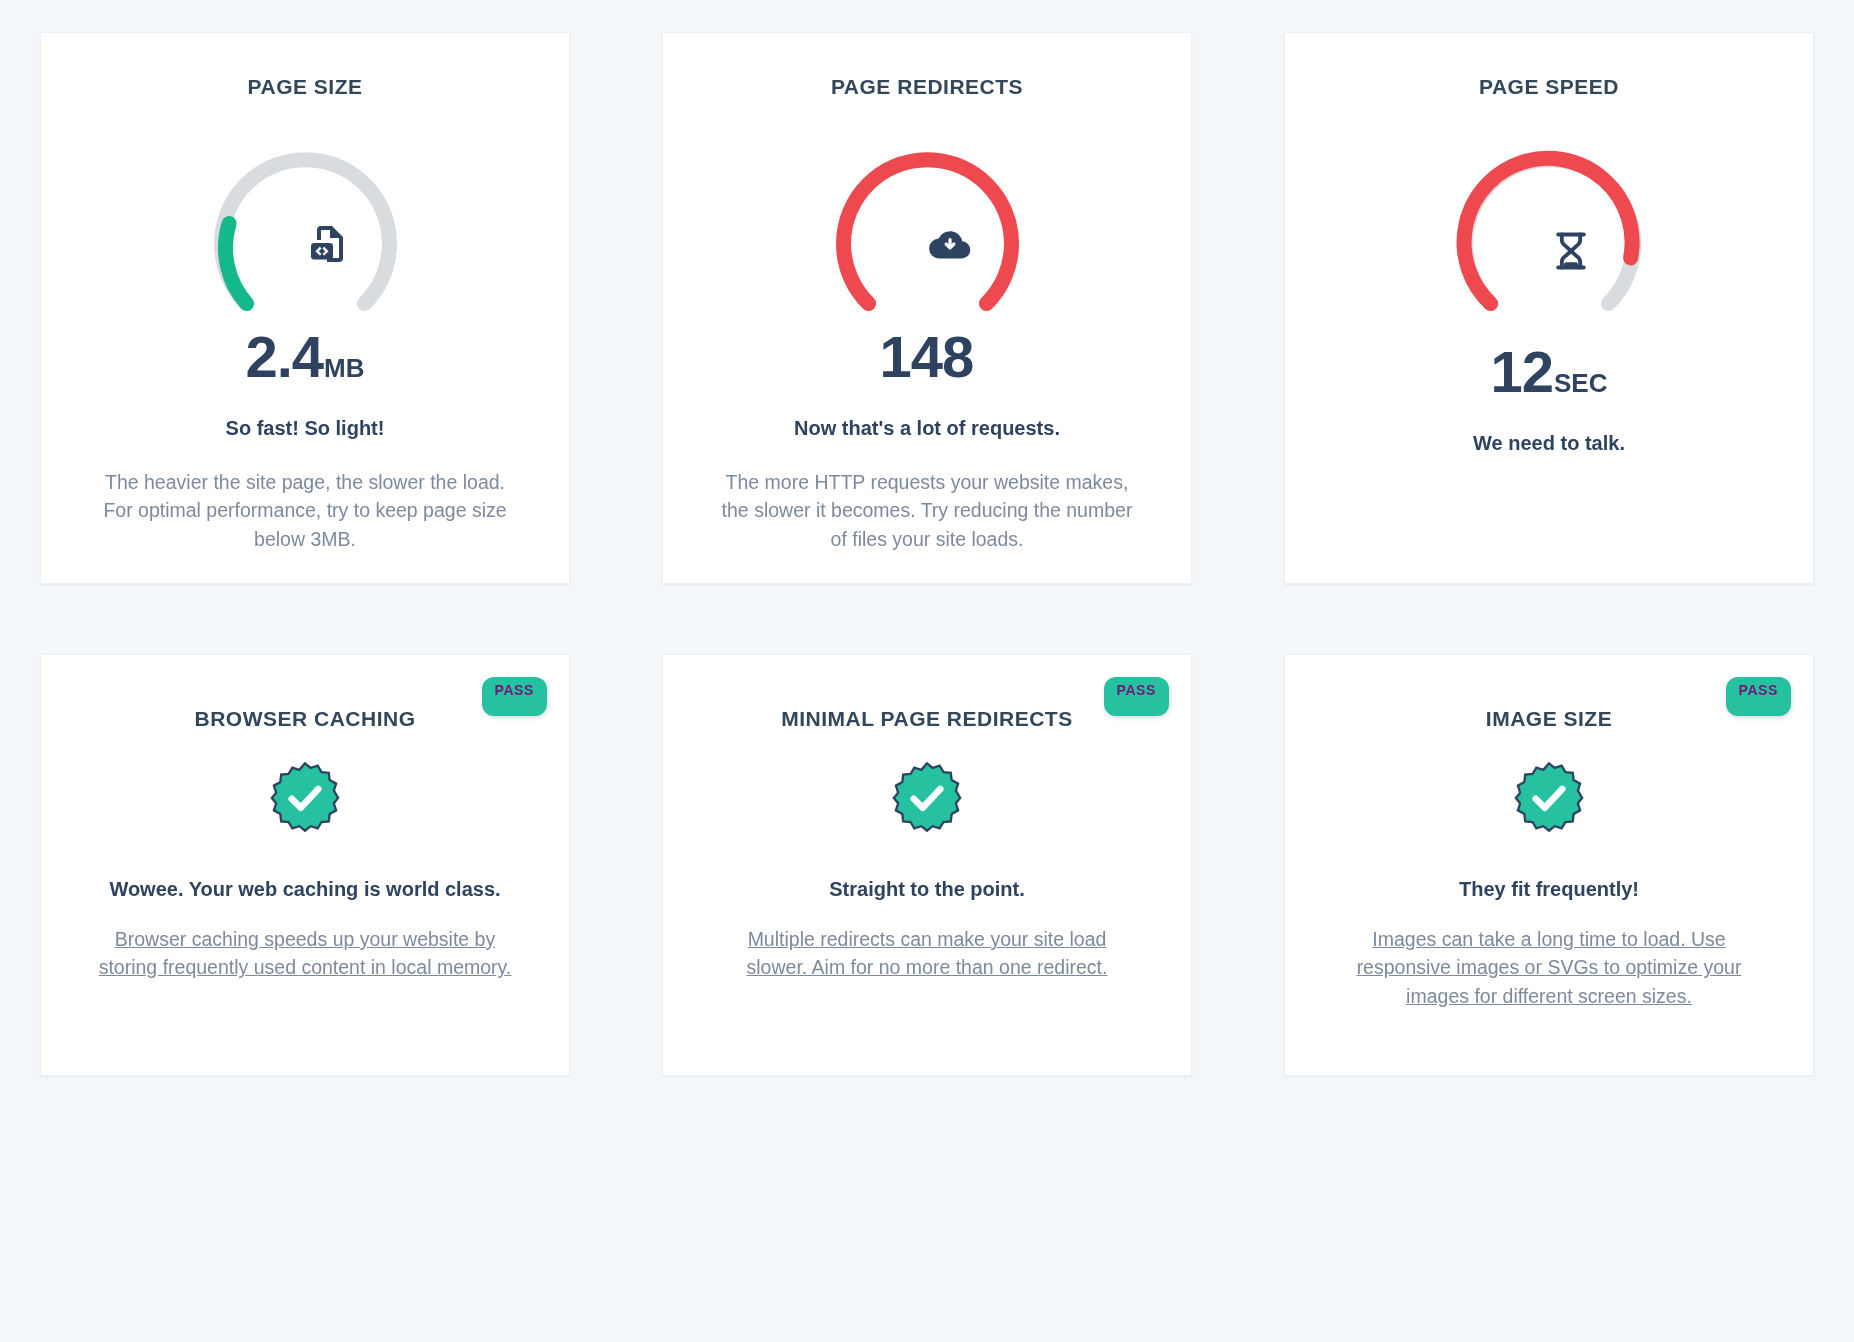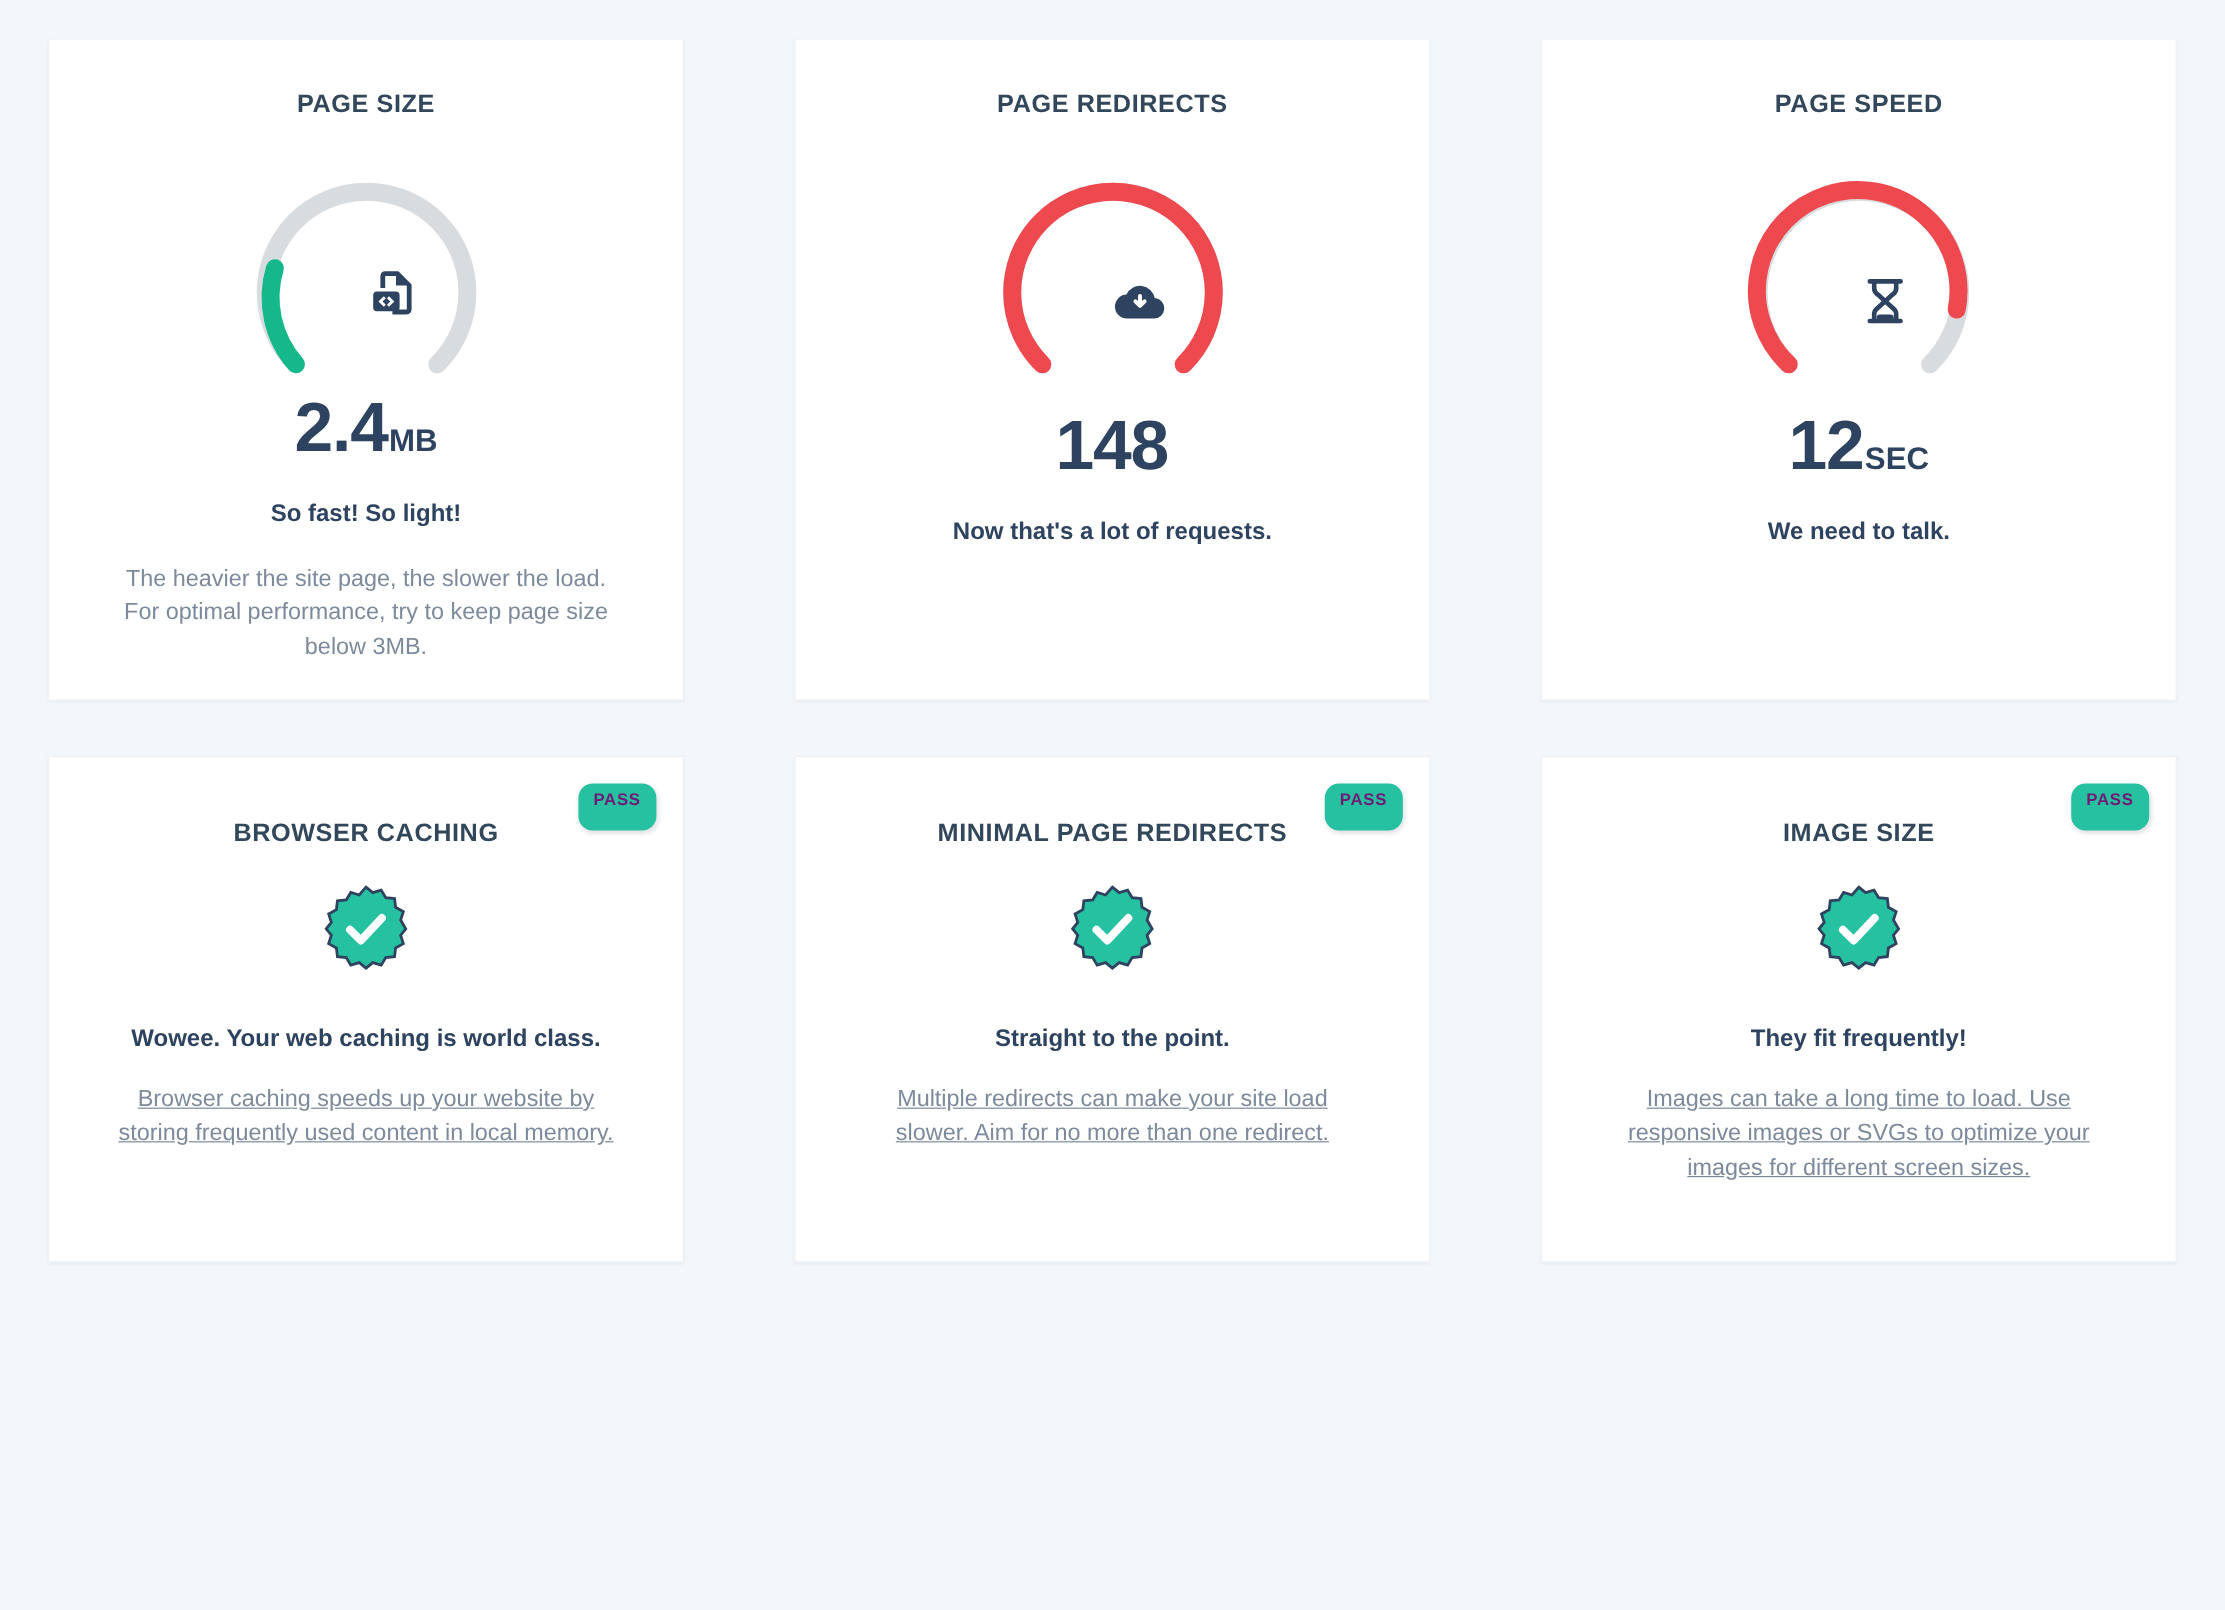--- a/index.html
+++ b/index.html
@@ -9,21 +9,21 @@
     height: 1342px;
     background: #f4f7fa;
     font-family: "Liberation Sans", sans-serif;
     overflow: hidden;
   }
 
   .board {
     padding: 32px 40px;
     display: flex;
     flex-direction: column;
-    gap: 46px;
+    gap: 70px;
   }
 
   .row {
     display: grid;
     grid-template-columns: repeat(3, 530px);
     gap: 92px;
     justify-content: center;
   }
 
   .card {
@@ -166,20 +166,21 @@
             <path d="M18.4 10.1A6.5 6.5 0 0 0 6.1 8.6 5.2 5.2 0 0 0 6.5 19h11.3a4.45 4.45 0 0 0 .6-8.9z"></path>
             <path d="M12 9.2v4.3m0 0-2-2m2 2 2-2" stroke="#ffffff" stroke-width="1.7" stroke-linecap="round" stroke-linejoin="round" fill="none"></path>
           </svg>
         </span>
       </div>
       <div class="metric-value">
         <span>148</span>
           <span class="metric-unit"></span>
       </div>
       <div class="headline">Now that's a lot of requests.</div>
+      <div class="blurb">The more HTTP requests your website makes, the slower it becomes. Try reducing the number of files your site loads.</div>
     </div>
 
     <div class="card gauge-card">
       <div class="card-title">PAGE SPEED</div>
       <div class="gauge-wrap">
         <svg width="235" height="200" viewBox="0 0 235 200">
           <path d="M 58.6 176.6 A 84 84 0 1 1 176.4 176.6" fill="none" stroke="#d8dcdf" stroke-width="15" stroke-linecap="round"></path>
           <path d="M 58.6 176.6 A 84 84 0 1 1 198.6 131.0" fill="none" stroke="#ef4950" stroke-width="15" stroke-linecap="round"></path>
         </svg>
         <span class="gauge-icon">

